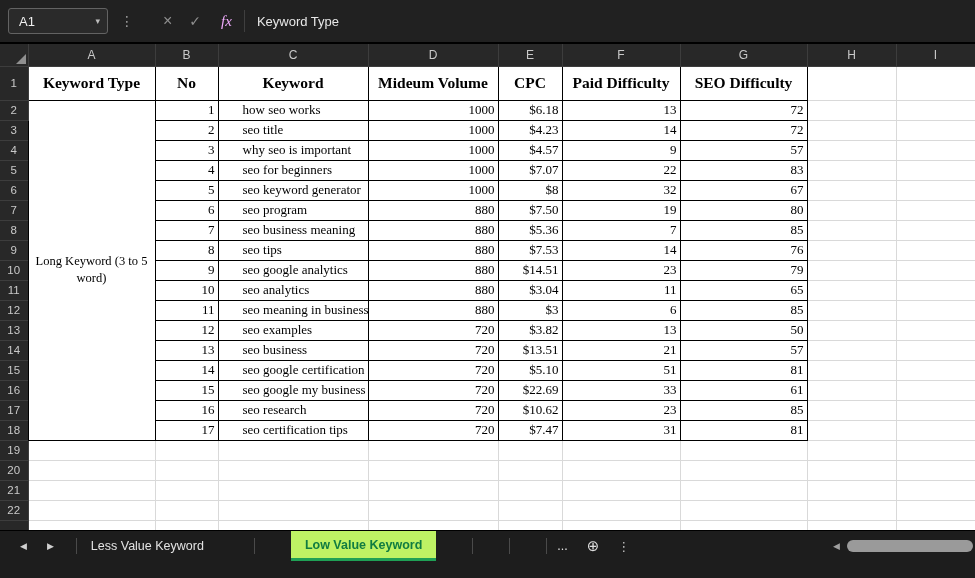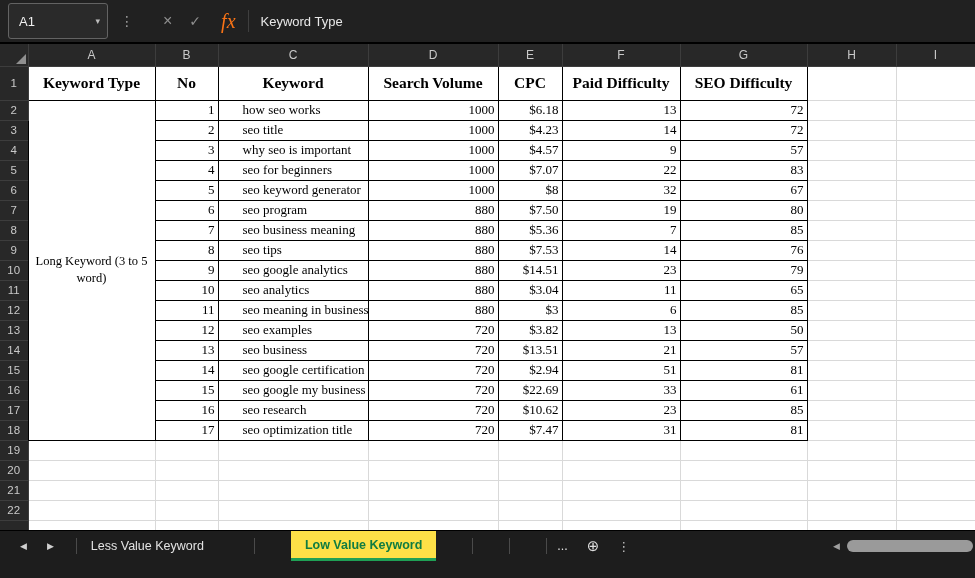--- a/index.html
+++ b/index.html
@@ -2,26 +2,26 @@
 <html><head>
 <meta charset="utf-8">
 <style>
   * { box-sizing: border-box; margin: 0; padding: 0; }
   html,body { width: 975px; height: 578px; overflow: hidden; background:#000; }
   body { font-family: "Liberation Sans", "DejaVu Sans", sans-serif; }
   .app { width: 975px; height: 578px; display: flex; flex-direction: column; background:#1d1d1d; }
 
   
   .toolbar { height: 44px; background:#212121; display:flex; align-items:center; padding-left:8px; border-bottom:2px solid #000; flex:0 0 44px; }
-  .namebox { width:100px; height:36px; background:#2a2a2a; border:1px solid #636363; border-radius:3px; display:flex; align-items:center; justify-content:space-between; padding:0 7px 0 10px; color:#f0f0f0; font-size:13px; cursor:default; }
+  .namebox { width:100px; height:26px; background:#2a2a2a; border:1px solid #636363; border-radius:3px; display:flex; align-items:center; justify-content:space-between; padding:0 7px 0 10px; color:#f0f0f0; font-size:13px; cursor:default; }
   .namebox .caret { color:#bdbdbd; font-size:9px; }
   .tool-dots { color:#9c9c9c; font-size:14px; margin:0 14px 0 12px; }
   .tool-x { color:#8f8f8f; font-size:16px; margin:0 15px; }
   .tool-check { color:#8f8f8f; font-size:14px; margin:0 16px 0 2px; }
-  .tool-fx { color:#f97316; font-style:italic; font-family:"Liberation Serif","DejaVu Serif",serif; font-size:20px; margin:0 12px 0 4px; }
+  .tool-fx { color:#f0abfc; font-style:italic; font-family:"Liberation Serif","DejaVu Serif",serif; font-size:15px; margin:0 12px 0 4px; }
   .fbar-sep { width:1px; height:22px; background:#3f3f3f; margin-right:12px; }
   .formula-text { color:#e8e8e8; font-size:13px; }
 
   
   .sheet { flex:1 1 auto; background:#fff; overflow:hidden; position:relative; }
   table.grid { border-collapse:collapse; table-layout:fixed; width:975px; }
   tr.letters { height:22px; }
   tr.r1 { height:34px; }
   tr.r { height:20px; }
   th.colhead, th.corner { background:#282828; color:#c9c9c9; font-weight:400; font-size:12px; border-right:1px solid #3d3d3d; border-bottom:1px solid #3d3d3d; }
@@ -35,21 +35,21 @@
   td.hdr { background:#fff; border:1px solid #000; color:#000; font-family:"Liberation Serif","DejaVu Serif",serif; font-weight:700; font-size:15.5px; text-align:center; overflow:hidden; white-space:nowrap; padding:0 1px; }
   td.merged { text-align:center; vertical-align:middle; font-size:12.5px; white-space:normal; padding:0 6px; line-height:1.35; }
 
   
   .tabbar { height:31px; flex:0 0 31px; background:#1d1d1d; display:flex; align-items:stretch; border-top:1px solid #000; }
   .tabnav { display:flex; align-items:center; gap:20px; padding:0 22px 0 20px; color:#cfcfcf; font-size:9px; }
   .tabnav span { cursor:default; }
   .tabsep { width:1px; height:16px; background:#4a4a4a; align-self:center; flex:0 0 1px; }
   .tabs { display:flex; align-items:stretch;gap:36px; }
   .sheettab { display:flex; align-items:center; padding:0 14px; color:#e3e3e3; font-size:12.5px; white-space:nowrap; cursor:default; }
-  .sheettab.active { background:#fde047; color:#107c41; font-weight:700; border-bottom:3px solid #1fa055; }
+  .sheettab.active { background:#bef264; color:#107c41; font-weight:700; border-bottom:3px solid #1fa055; }
   .more-label { color:#e3e3e3; font-size:12.5px; display:flex; align-items:center; padding:0 10px; }
   .addsheet { color:#dcdcdc; font-size:15px; display:flex; align-items:center; padding:0 9px; }
   .tab-dots { color:#bdbdbd; font-size:13px; display:flex; align-items:center; padding:0 9px; }
   .hscroll { margin-left:auto; display:flex; align-items:center; }
   .scroll-arrow { color:#9f9f9f; font-size:9px; padding:0 7px; }
   .hthumb { width:126px; height:12px; background:#9a9a9a; border-radius:6px; margin-right:2px; }
 
   .bottomstrip { height:17px; flex:0 0 17px; background:#1d1d1d; }
 </style>
 </head>
@@ -97,21 +97,21 @@
         <th class="colhead">F</th>
         <th class="colhead">G</th>
         <th class="colhead">H</th>
         <th class="colhead">I</th>
       </tr>
       <tr class="r1">
         <td class="rowhead">1</td>
         <td class="hdr">Keyword Type</td>
         <td class="hdr">No</td>
         <td class="hdr">Keyword</td>
-        <td class="hdr">Search Volume</td>
+        <td class="hdr">Mideum Volume</td>
         <td class="hdr">CPC</td>
         <td class="hdr">Paid Difficulty</td>
         <td class="hdr">SEO Difficulty</td>
         <td class="cell"></td>
         <td class="cell"></td>
       </tr>
       </tbody>
         <tbody id="data-rows">
           <tr class="r">
             <td class="rowhead">2</td>
@@ -255,21 +255,21 @@
             <td class="tb num">21</td>
             <td class="tb num">57</td>
             <td class="cell"></td>
             <td class="cell"></td>
           </tr>
           <tr class="r">
             <td class="rowhead">15</td>
             <td class="tb num">14</td>
             <td class="tb txt">seo google certification</td>
             <td class="tb num">720</td>
-            <td class="tb num">$2.94</td>
+            <td class="tb num">$5.10</td>
             <td class="tb num">51</td>
             <td class="tb num">81</td>
             <td class="cell"></td>
             <td class="cell"></td>
           </tr>
           <tr class="r">
             <td class="rowhead">16</td>
             <td class="tb num">15</td>
             <td class="tb txt">seo google my business</td>
             <td class="tb num">720</td>
@@ -286,21 +286,21 @@
             <td class="tb num">720</td>
             <td class="tb num">$10.62</td>
             <td class="tb num">23</td>
             <td class="tb num">85</td>
             <td class="cell"></td>
             <td class="cell"></td>
           </tr>
           <tr class="r">
             <td class="rowhead">18</td>
             <td class="tb num">17</td>
-            <td class="tb txt">seo optimization title</td>
+            <td class="tb txt">seo certification tips</td>
             <td class="tb num">720</td>
             <td class="tb num">$7.47</td>
             <td class="tb num">31</td>
             <td class="tb num">81</td>
             <td class="cell"></td>
             <td class="cell"></td>
           </tr>
         </tbody>
       <tbody>
           <tr class="r">

